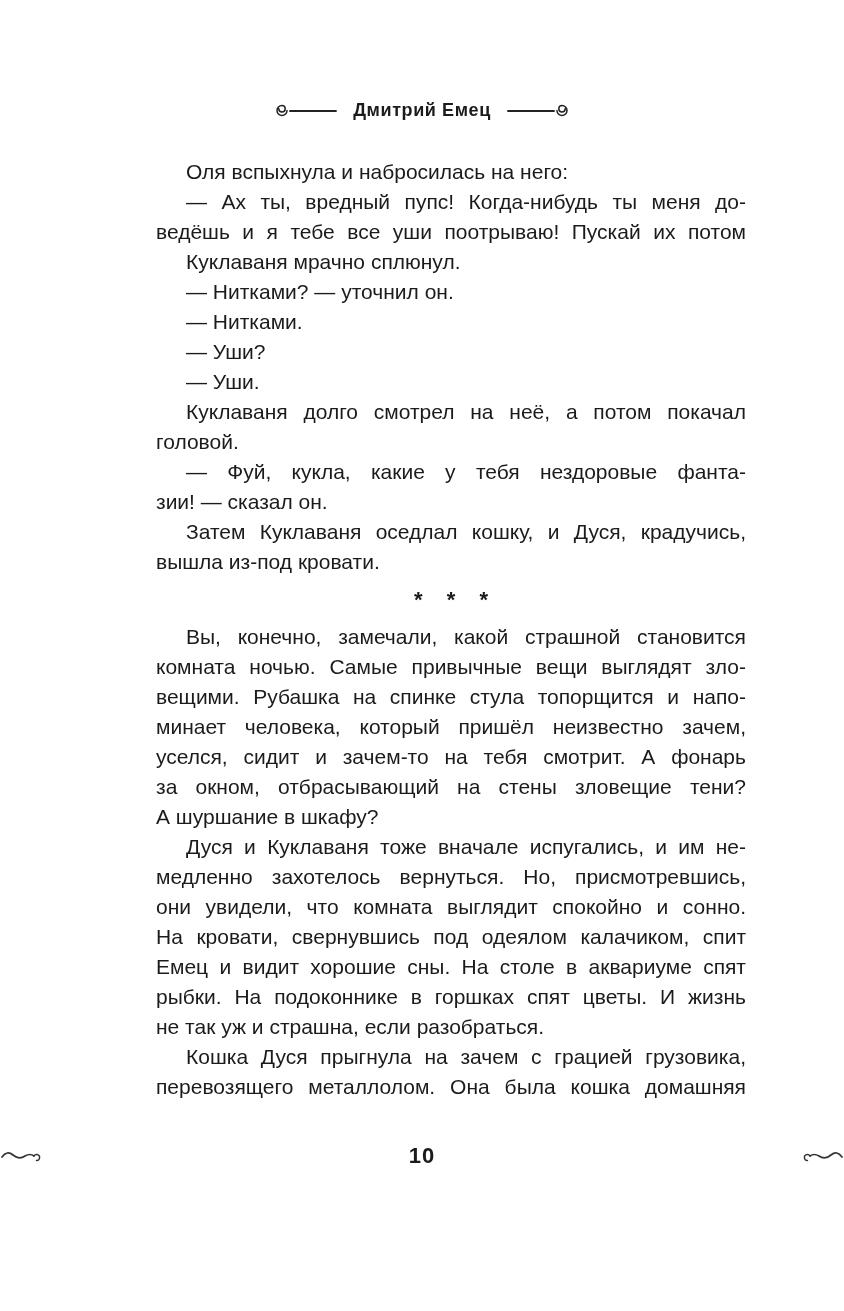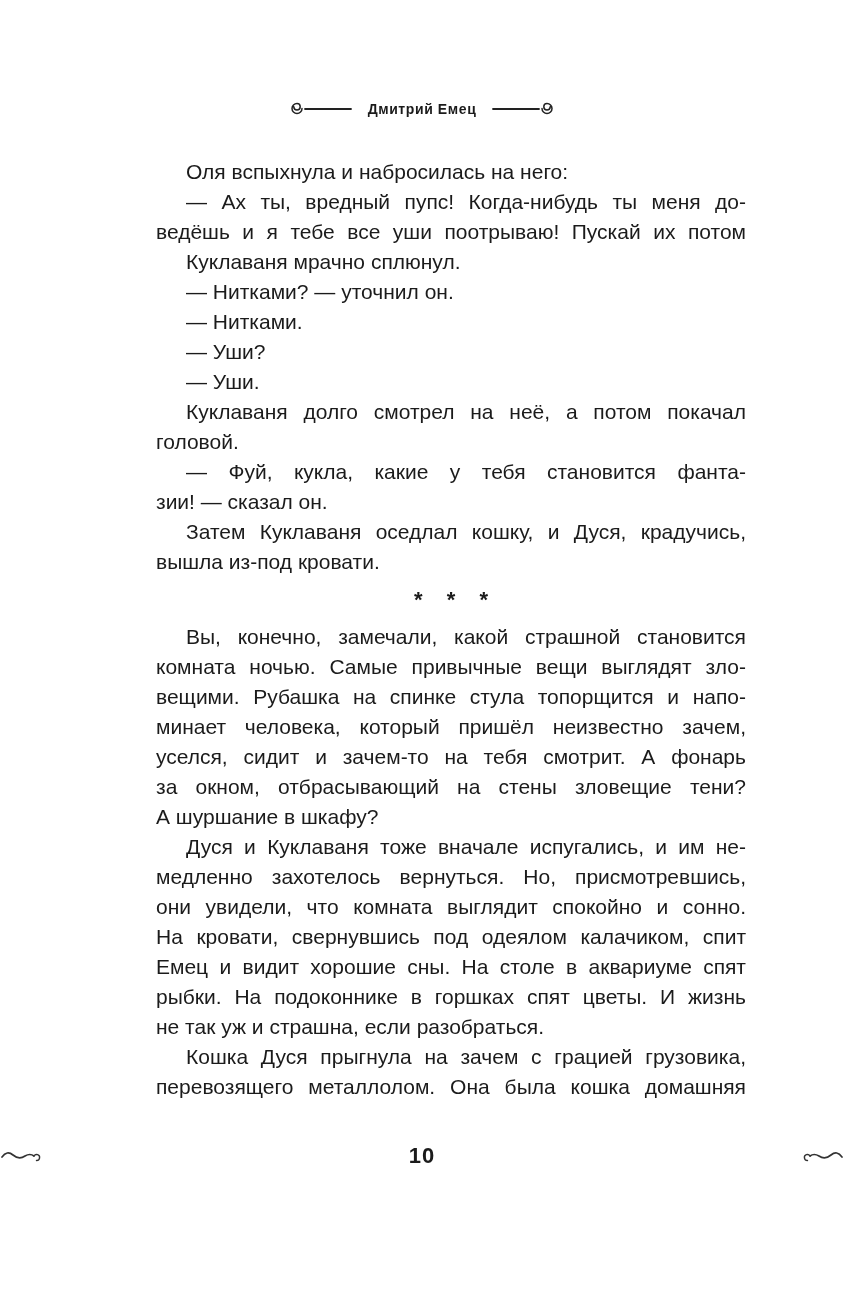--- a/index.html
+++ b/index.html
@@ -16,21 +16,21 @@
     position: absolute;
     top: 100px;
     left: 0;
     width: 100%;
     display: flex;
     justify-content: center;
     align-items: center;
     gap: 14px;
   }
   .running-header .author {
-    font-size: 14px;
+    font-size: 18px;
     font-weight: bold;
     letter-spacing: 0.6px;
     white-space: nowrap;
   }
   .orn { display: block; }
   .mirror { transform: scaleX(-1); }
   .text-block {
     position: absolute;
     top: 157px;
     left: 156px;
@@ -95,21 +95,21 @@
       <div class="line indent">Оля вспыхнула и набросилась на него:</div>
       <div class="line indent just">— Ах ты, вредный пупс! Когда-нибудь ты меня до-</div>
       <div class="line just">ведёшь и я тебе все уши поотрываю! Пускай их потом</div>
       <div class="line indent">Куклаваня мрачно сплюнул.</div>
       <div class="line indent">— Нитками? — уточнил он.</div>
       <div class="line indent">— Нитками.</div>
       <div class="line indent">— Уши?</div>
       <div class="line indent">— Уши.</div>
       <div class="line indent just">Куклаваня долго смотрел на неё, а потом покачал</div>
       <div class="line">головой.</div>
-      <div class="line indent just">— Фуй, кукла, какие у тебя становится фанта-</div>
+      <div class="line indent just">— Фуй, кукла, какие у тебя нездоровые фанта-</div>
       <div class="line">зии! — сказал он.</div>
       <div class="line indent just">Затем Куклаваня оседлал кошку, и Дуся, крадучись,</div>
       <div class="line">вышла из-под кровати.</div>
       <div class="sep">* * *</div>
       <div class="line indent just">Вы, конечно, замечали, какой страшной становится</div>
       <div class="line just">комната ночью. Самые привычные вещи выглядят зло-</div>
       <div class="line just">вещими. Рубашка на спинке стула топорщится и напо-</div>
       <div class="line just">минает человека, который пришёл неизвестно зачем,</div>
       <div class="line just">уселся, сидит и зачем-то на тебя смотрит. А фонарь</div>
       <div class="line just">за окном, отбрасывающий на стены зловещие тени?</div>

